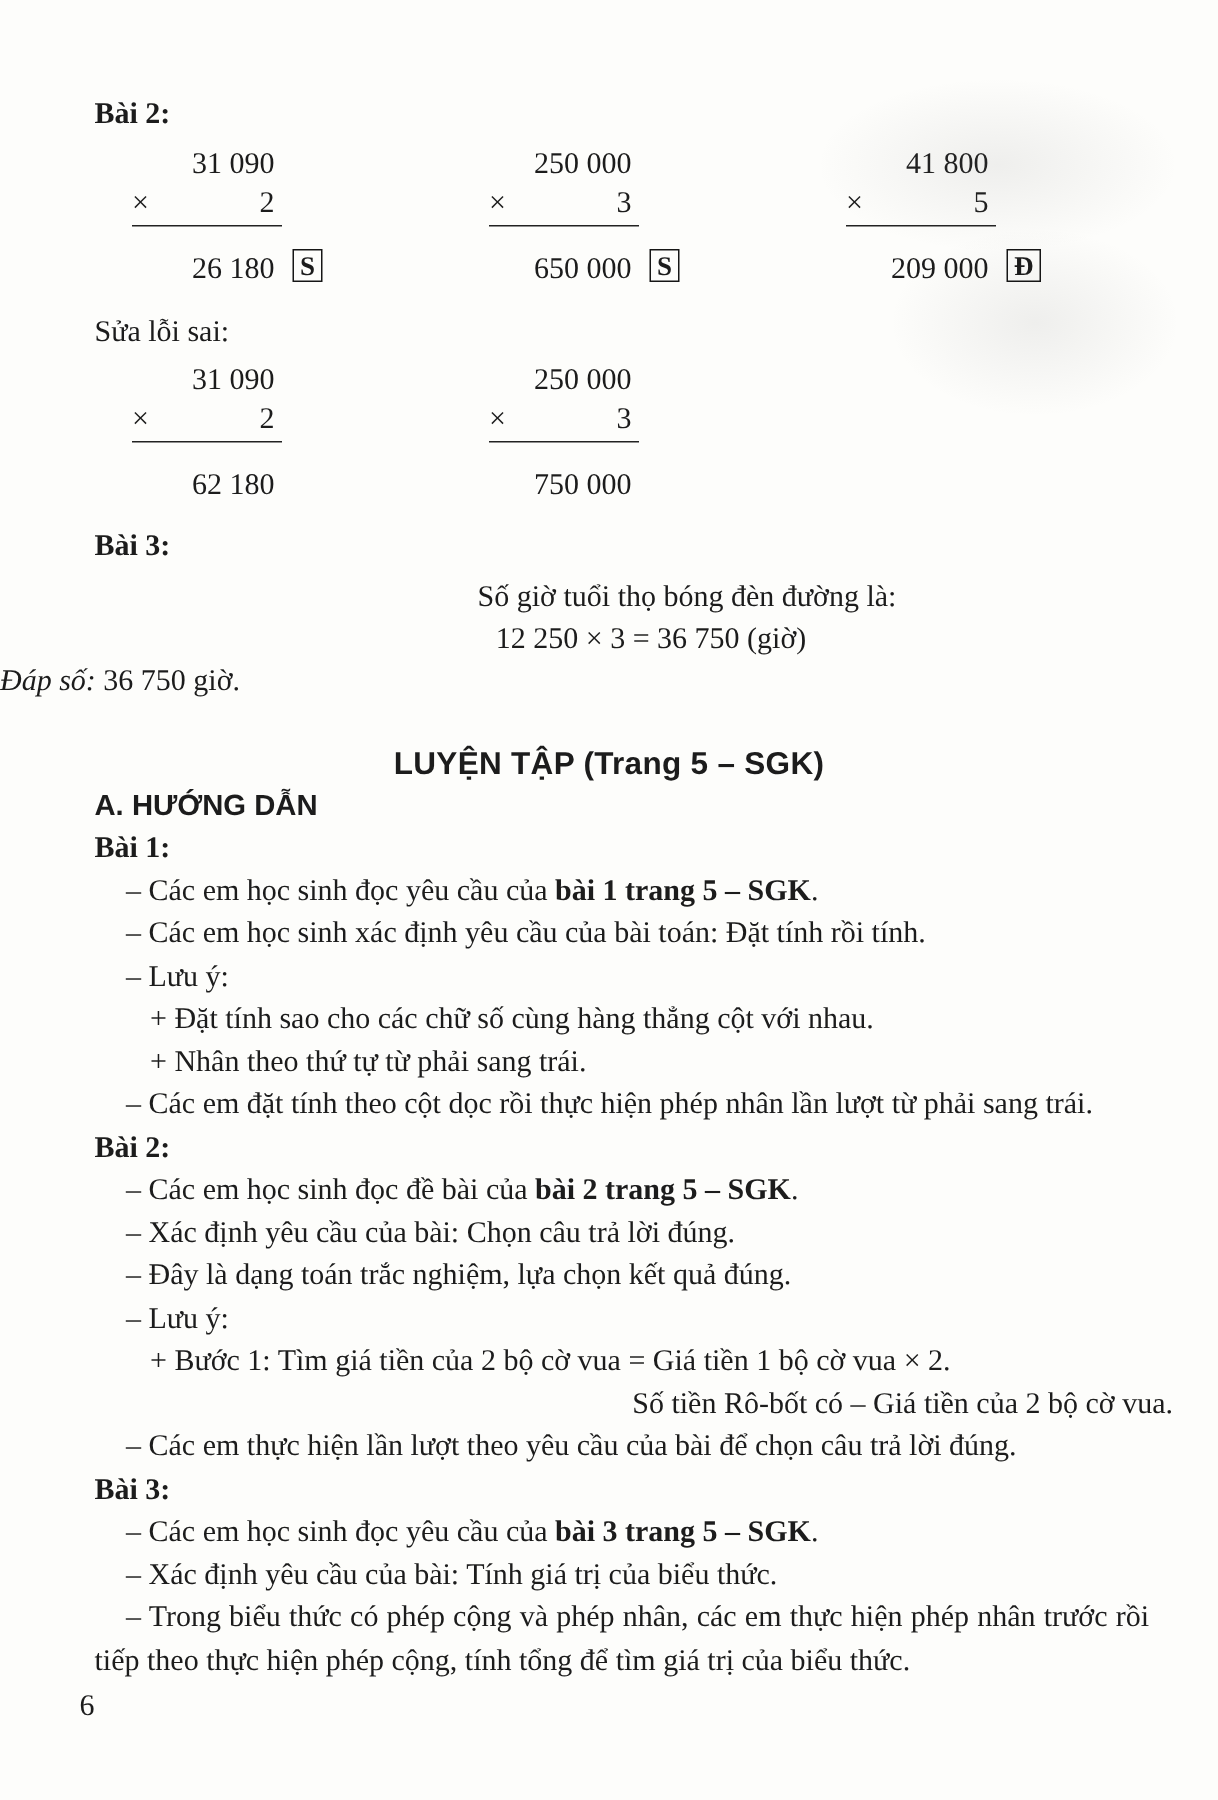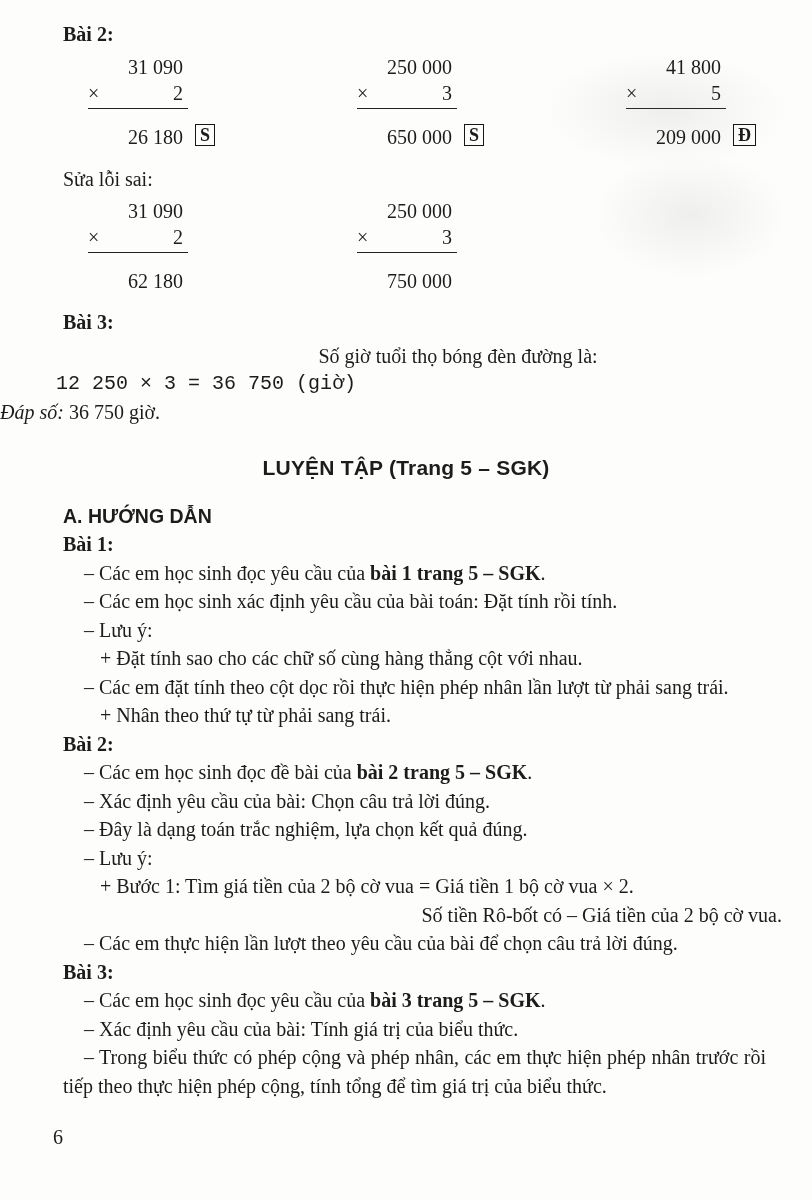--- a/index.html
+++ b/index.html
@@ -5,54 +5,54 @@
 <style>
   * { margin:0; padding:0; box-sizing:border-box; }
   html, body { background:#e9e9e9; }
   .page {
     width:812px; height:1200px; margin:0 auto; position:relative;
     background:#fdfdfb;
     color:#1c1c1c;
     font-family:"Liberation Serif", serif;
     font-size:20px;
     overflow:hidden;
-    padding-top:20px;
+    padding-top:62px;
   }
   
   .smudge { position:absolute; pointer-events:none;
     background:radial-gradient(ellipse at center, rgba(110,110,110,0.10), transparent 68%); }
   .smudge.s1 { left:540px; top:50px; width:250px; height:120px; }
   .smudge.s2 { left:590px; top:150px; width:200px; height:130px; }
 
   .bai-label { margin-left:63px; font-weight:700; line-height:28px; }
   .plain-label { margin-left:63px; line-height:26px; margin-top:16px; }
 
   
-  .mult-row { display:flex; margin-left:88px; margin-top:6px;gap:31px; }
+  .mult-row { display:flex; margin-left:88px; margin-top:6px; }
   .mult { width:100px; margin-right:138px; flex:0 0 auto; }
   .m-top { text-align:right; padding-right:5px; line-height:26px; }
   .m-mul { display:flex; justify-content:space-between; align-items:flex-end;
            line-height:26px; padding:0 5px 2px 0; border-bottom:1.7px solid #222; }
   .m-res { text-align:right; padding-right:5px; line-height:26px; margin-top:15px;
            position:relative; white-space:nowrap; }
   .mark { position:absolute; left:100%; top:0; margin-left:7px; display:inline-block;
           border:1.8px solid #161616; font-weight:700; font-size:18px;
           line-height:20px; padding:0 4px; }
 
   
   .sol1 { text-align:center; margin-left:104px; margin-top:6px; line-height:28px; }
-  .sol2 { text-align:left; margin-left:56px;  line-height:28px;font-family:Liberation Mono, monospace; }
+  .sol2 { text-align:center; margin-left:56px;  line-height:28px; }
   .sol3 { text-align:left;  margin-right:212px; line-height:28px;font-family:Liberation Serif, serif; }
   .sol3 i { font-style:italic; }
 
   
   .lt-title { text-align:center; font-family:"Liberation Sans", sans-serif; font-weight:700;
               font-size:21px; margin-top:28px; line-height:27px; letter-spacing:0.2px; }
   .hd { margin-left:63px; font-family:"Liberation Sans", sans-serif; font-weight:700;
-        font-size:19.5px; margin-top:21px; line-height:28px; }
+        font-size:19.5px; margin-top:0; line-height:28px; }
   .g-label { margin-left:63px; font-weight:700; line-height:28.5px; }
   .ln { line-height:28.5px; margin-right:48px; }
   .ln.dash { margin-left:84px; }
   .ln.plus { margin-left:100px; }
   .ln.rightalign { margin-left:84px; margin-right:30px; text-align:right; }
   .ln.para { margin-left:63px; margin-right:46px; text-indent:21px; text-align:justify; }
 
   .pageno { position:absolute; left:53px; top:1124px; line-height:26px; }
 </style>
 </head>
@@ -132,22 +132,22 @@
   <p class="sol3"><i>Đáp số:</i> <span>36 750 giờ.</span></p>
 
   <p class="lt-title">LUYỆN TẬP (Trang 5 – SGK)</p>
   <p class="hd">A. HƯỚNG DẪN</p>
 
   <p class="g-label">Bài 1:</p>
   <p class="ln dash"><span>– Các em học sinh đọc yêu cầu của </span><b>bài 1 trang 5 – SGK</b><span>.</span></p>
   <p class="ln dash">– Các em học sinh xác định yêu cầu của bài toán: Đặt tính rồi tính.</p>
   <p class="ln dash">– Lưu ý:</p>
   <p class="ln plus">+ Đặt tính sao cho các chữ số cùng hàng thẳng cột với nhau.</p>
+  <p class="ln plus">+ Nhân theo thứ tự từ phải sang trái.</p>
   <p class="ln dash">– Các em đặt tính theo cột dọc rồi thực hiện phép nhân lần lượt từ phải sang trái.</p>
-  <p class="ln plus">+ Nhân theo thứ tự từ phải sang trái.</p>
 
   <p class="g-label">Bài 2:</p>
   <p class="ln dash"><span>– Các em học sinh đọc đề bài của </span><b>bài 2 trang 5 – SGK</b><span>.</span></p>
   <p class="ln dash">– Xác định yêu cầu của bài: Chọn câu trả lời đúng.</p>
   <p class="ln dash">– Đây là dạng toán trắc nghiệm, lựa chọn kết quả đúng.</p>
   <p class="ln dash">– Lưu ý:</p>
   <p class="ln plus">+ Bước 1: Tìm giá tiền của 2 bộ cờ vua = Giá tiền 1 bộ cờ vua × 2.</p>
   <p class="ln rightalign">Số tiền Rô-bốt có – Giá tiền của 2 bộ cờ vua.</p>
   <p class="ln dash">– Các em thực hiện lần lượt theo yêu cầu của bài để chọn câu trả lời đúng.</p>
 

